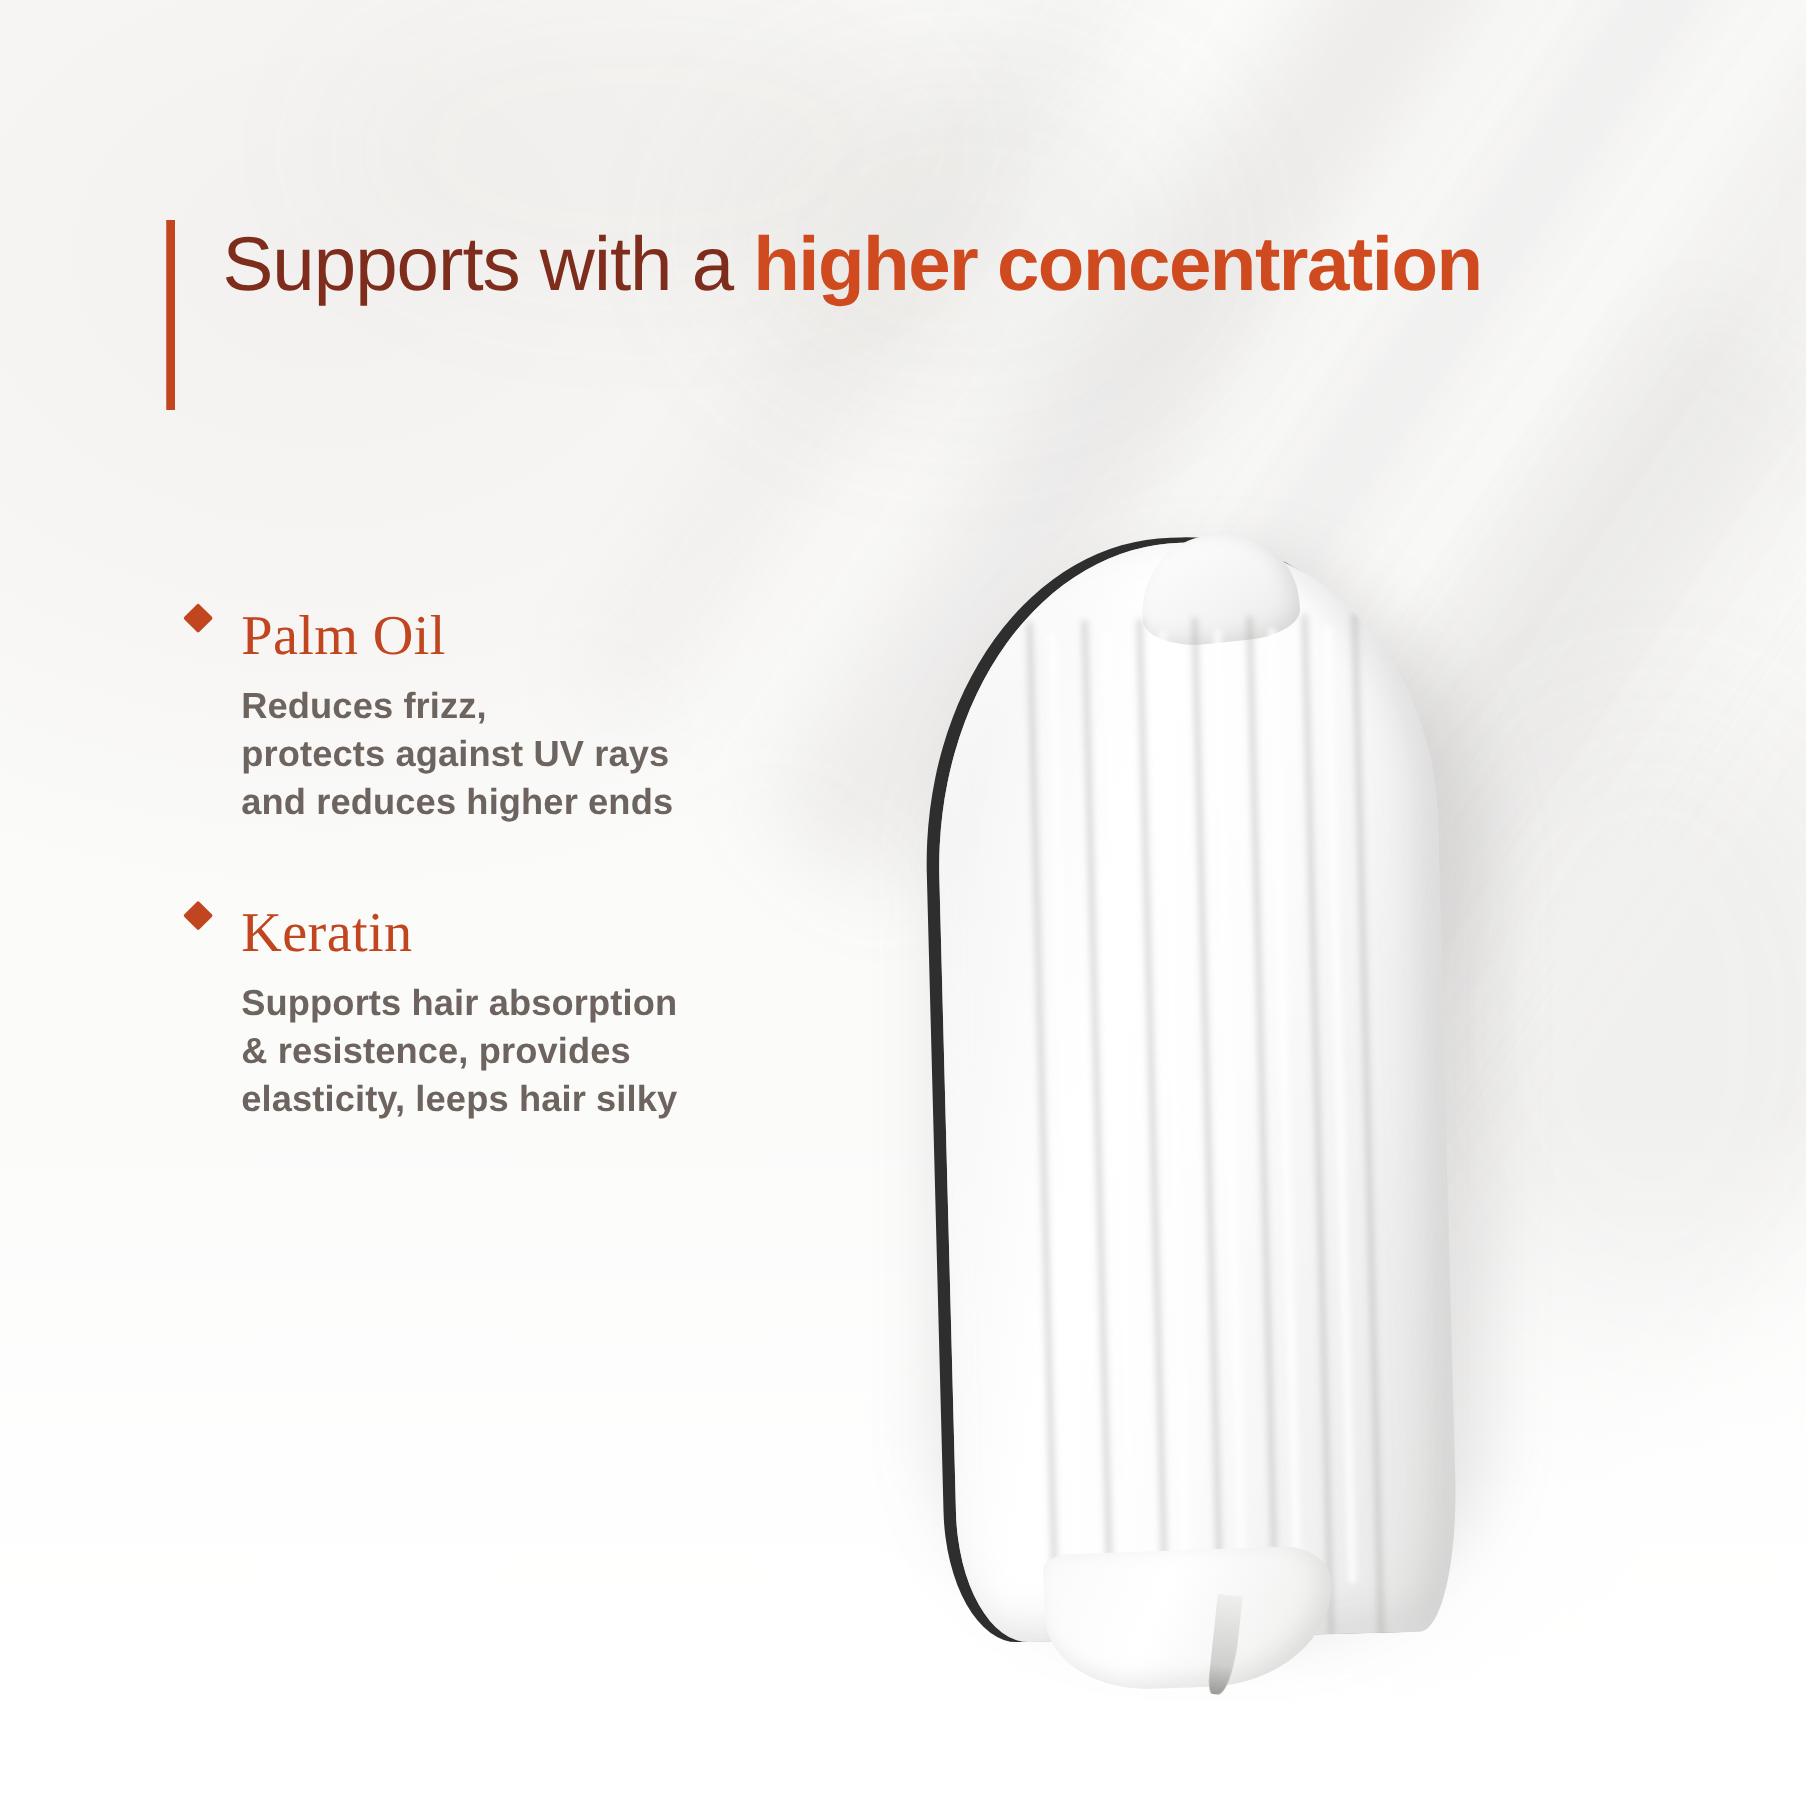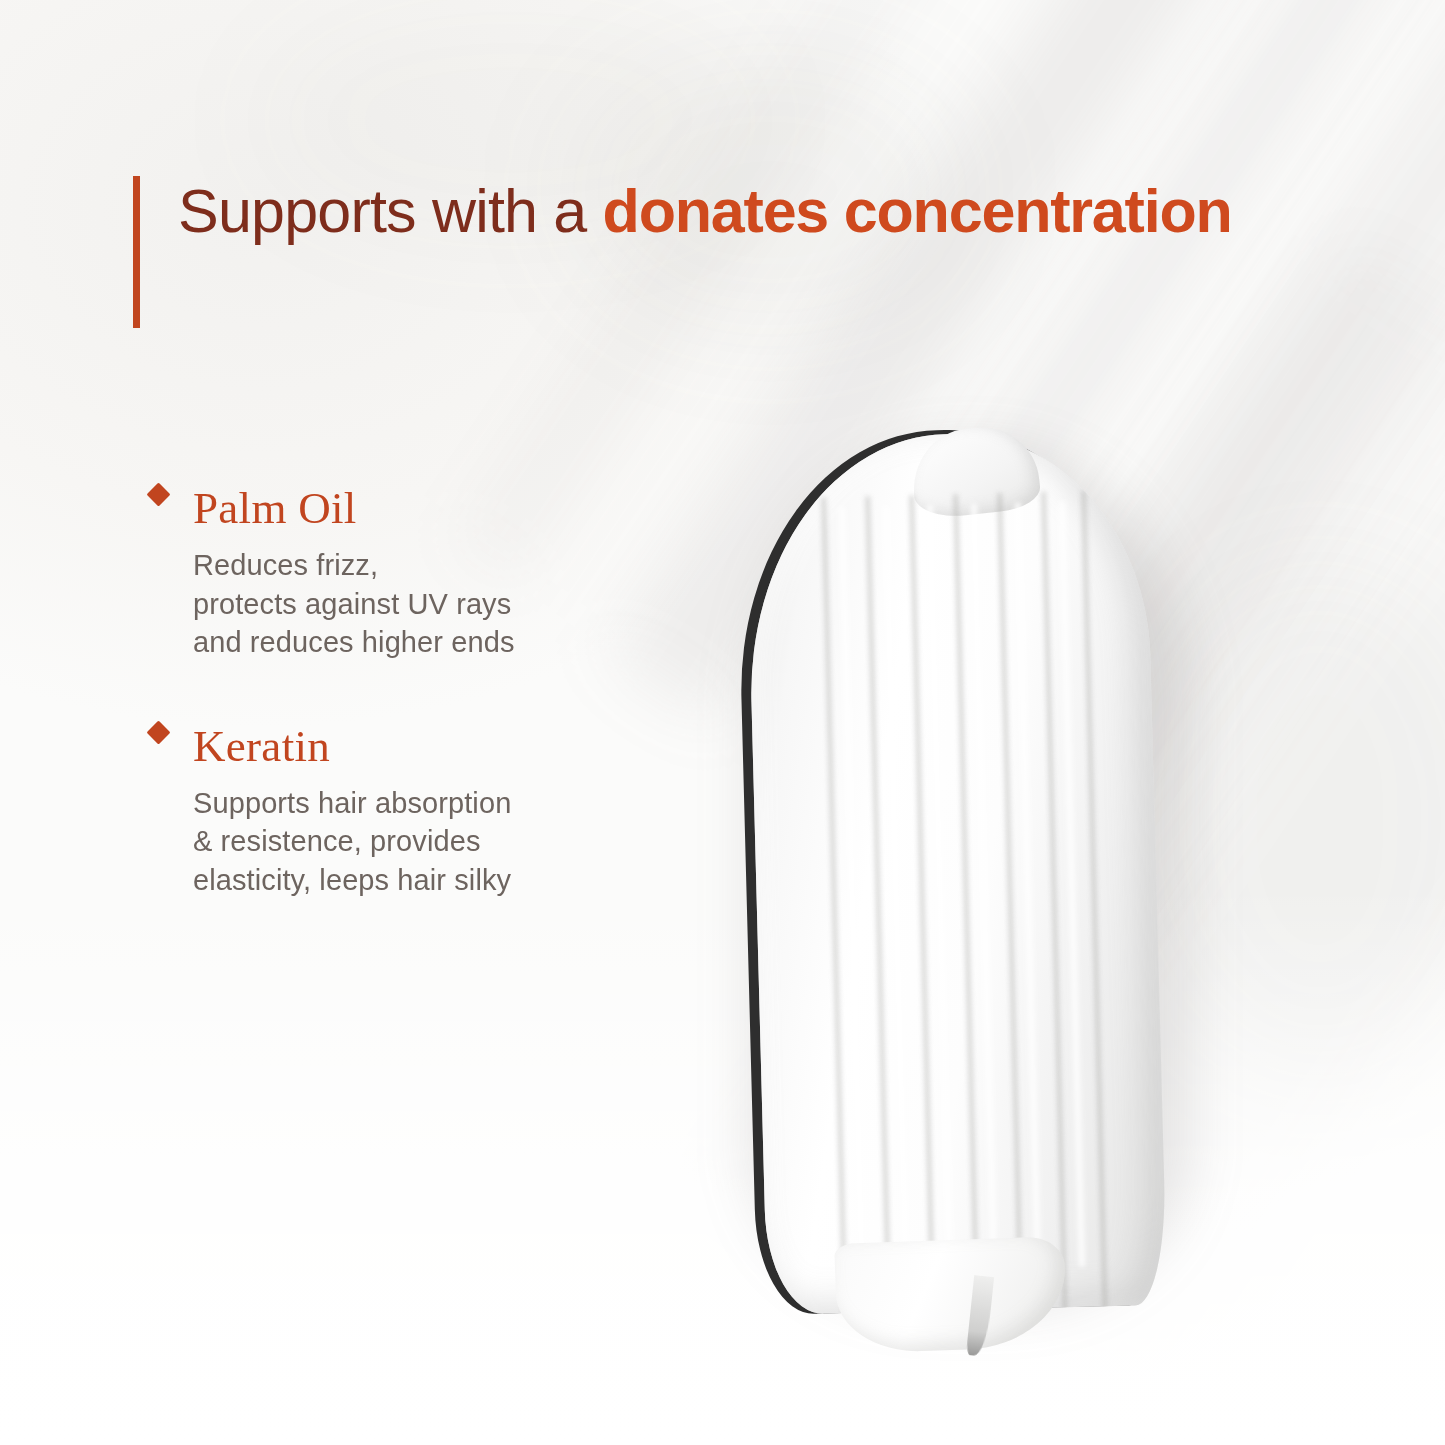--- a/index.html
+++ b/index.html
@@ -125,20 +125,21 @@
     white-space: nowrap;
   }
   .ing-desc {
     margin-left: 43px;
     margin-top: 15px;
     font-family: "Liberation Sans", sans-serif;
     font-size: 29px;
     line-height: 1.33;
     color: #6d645f;
     letter-spacing: 0.1px;
+    font-weight: bold;
   }
   .ing-desc .dl { display: block; }
 
   
   .swatch-wrap {
     position: absolute;
     left: 726px;
     top: 420px;
     width: 520px;
     height: 920px;
@@ -286,21 +287,21 @@
       <div class="hilite" style="left:266px;"></div>
       <div class="hilite" style="left:310px;"></div>
     </div>
     <div class="swatch-tail"></div>
     <div class="tail-hook"></div>
   </div>
 
   <div class="headline-block">
     <div class="accent-bar"></div>
     <div class="headline-text">
-      <span class="headline-line"><span>Supports with a </span><span class="hl-strong">donates concentration</span></span>
+      <span class="headline-line"><span>Supports with a </span><span class="hl-strong">higher concentration</span></span>
     </div>
   </div>
 
   <div class="ingredients">
 
     <div class="ing-item">
       <div class="ing-head">
         <span class="bullet-diamond"></span>
         <span class="ing-title">Palm Oil</span>
       </div>

